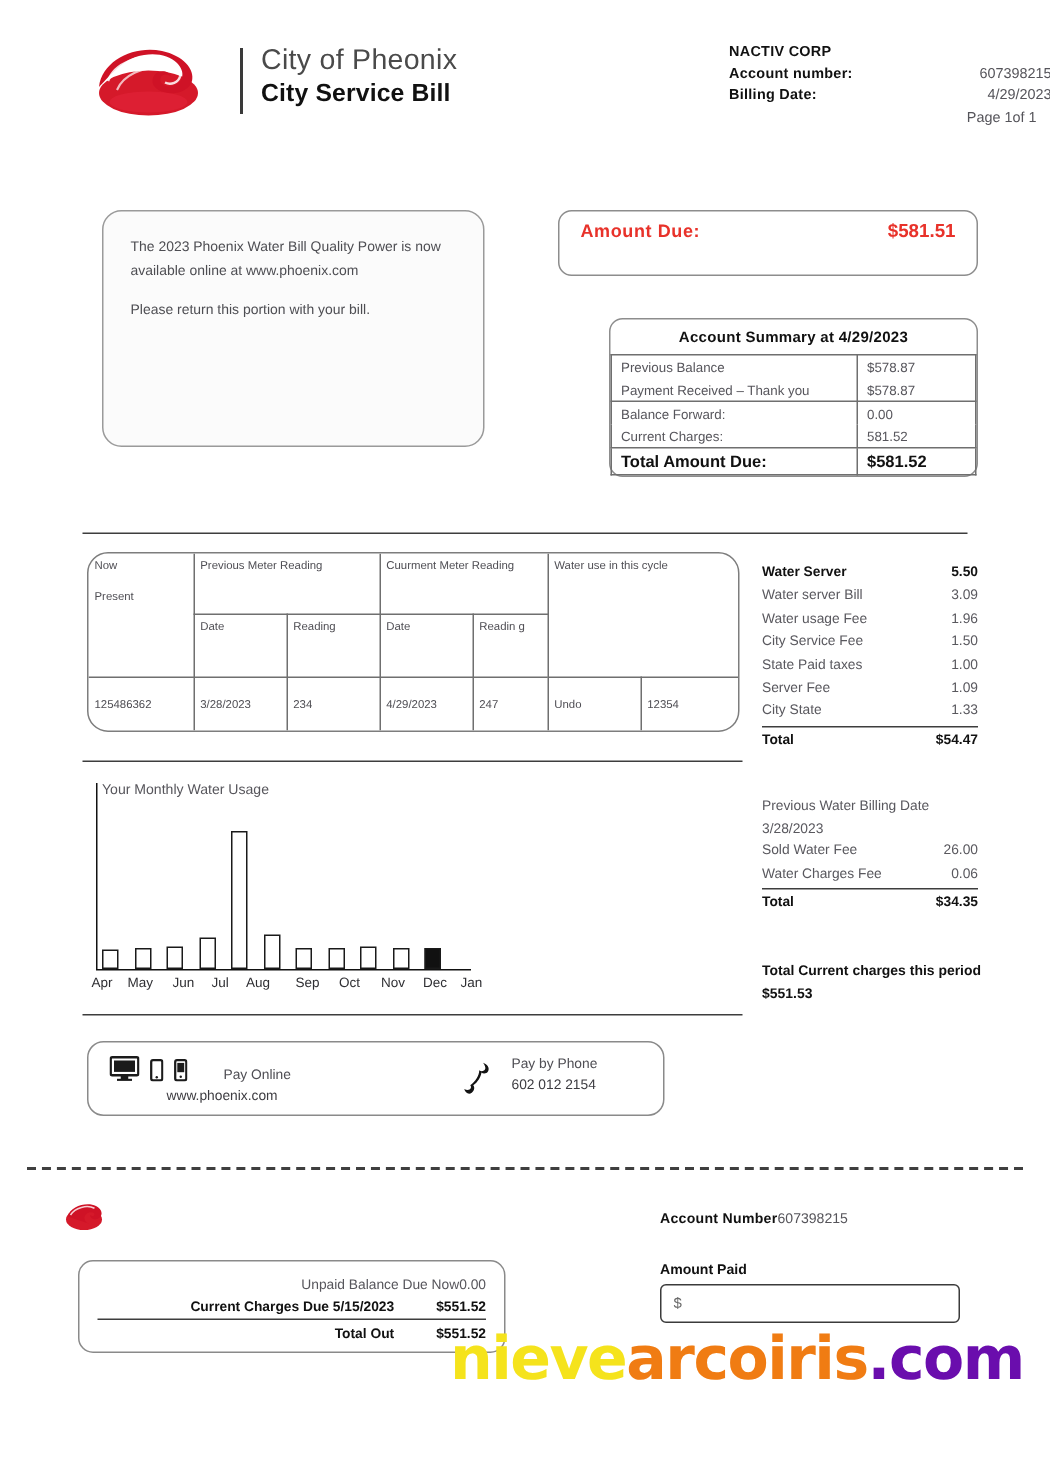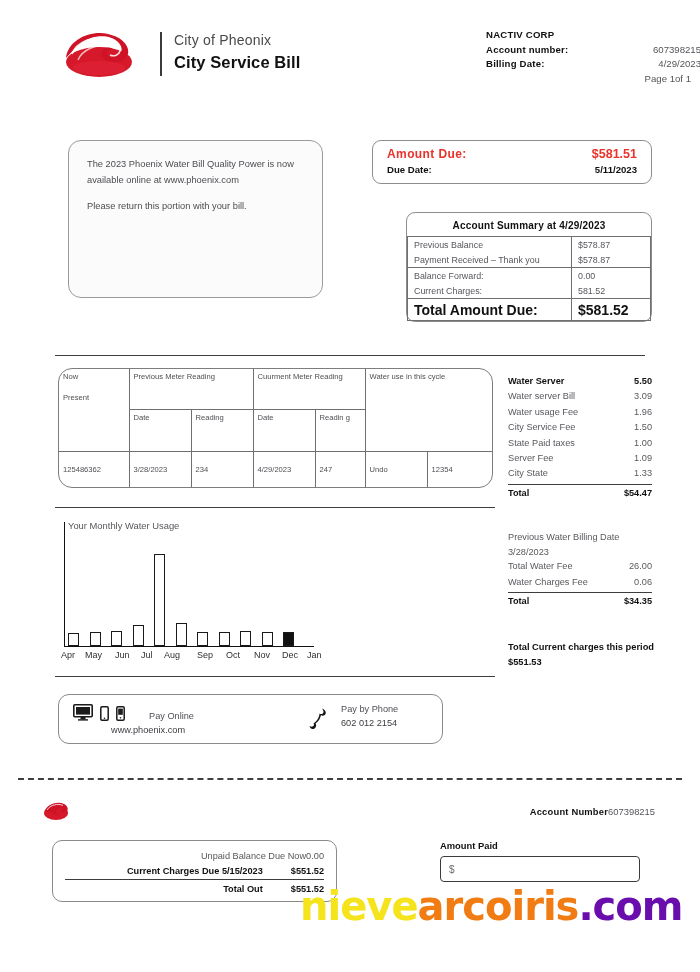--- a/index.html
+++ b/index.html
@@ -30,21 +30,21 @@
   .brand-divider {
     position: absolute;
     left: 104px; top: 4px;
     width: 2px; height: 44px;
     background: #3a3a3a;
   }
   .brand-text {
     position: absolute; left: 118px; top: 2px;
   }
   .brand-line1 {
-    font-size: 14px;
+    font-size: 19px;
     color: #4a4a4a;
     letter-spacing: .2px;
     line-height: 21px;
   }
   .brand-line2 {
     font-size: 16.5px;
     font-weight: bold;
     color: #111;
     letter-spacing: .1px;
     line-height: 22px;
@@ -128,21 +128,21 @@
   }
   .summary-table td {
     border: 1px solid #6f6f6f;
     padding: 2.5px 6px;
     color: #57565c;
   }
   .summary-table td.num { text-align: left; width: 66px; }
   .summary-table tr.nb td { border-bottom: none; }
   .summary-table tr.nt td { border-top: none; }
   .summary-table tr.total td {
-    font-weight: bold; color: #111; font-size: 14px;
+    font-weight: bold; color: #111; font-size: 11px;
     border-top: 1.6px solid #4a4a4a;
   }
 
   
   .rule {
     position: absolute;
     left: 55px; width: 590px;
     border-top: 1.4px solid #3d3d3d;
   }
   .rule.r1 { top: 355px; }
@@ -315,21 +315,21 @@
   .stub-row.b { font-weight: bold; color: #111; gap: 28px; }
   .stub-row.underline {
     border-bottom: 1.4px solid #3d3d3d;
     padding-bottom: 1px;
   }
   .stub-row.tot { padding-left: 6px; padding-top: 2px; }
 
   .stub-acct {
     position: absolute; left: 440px; top: 806px;
     width: 215px;
-    display: flex; justify-content: flex-end;
+    display: flex; justify-content: flex-start;
     font-size: 9.4px;
   }
   .stub-acct .k { font-weight: bold; color: #111; letter-spacing: .2px; }
   .stub-acct .v { color: #55545a; }
   .amount-paid-lbl {
     position: absolute; left: 440px; top: 840px;
     font-size: 9.4px; font-weight: bold; color: #111;
   }
   .amount-paid-field {
     position: absolute; left: 440px; top: 856px;
@@ -396,24 +396,20 @@
 
   <div class="msg-box">
     <p class="msg-p">The 2023 Phoenix Water Bill Quality Power is now available online at www.phoenix.com</p>
     <p class="msg-p">Please return this portion with your bill.</p>
   </div>
 
   <div class="amount-box">
     <div class="amount-row top">
       <span class="lbl">Amount Due:</span>
       <span class="val">$581.51</span>
-    </div>
-    <div class="amount-row bot">
-      <span class="lbl">Due Date:</span>
-      <span class="val">5/11/2023</span>
     </div>
   </div>
 
   <div class="summary-wrap">
     <div class="summary-card">
       <div class="summary-title">Account Summary at 4/29/2023</div>
       <table class="summary-table">
         <tbody>
           <tr class="nb">
             <td>Previous Balance</td>
@@ -516,21 +512,21 @@
     <div class="ch-row total">
       <span>Total</span>
       <span>$54.47</span>
     </div>
   </div>
 
   <div class="charges2">
     <div class="ch2-title">Previous Water Billing Date</div>
     <div class="ch2-title">3/28/2023</div>
     <div class="ch-row">
-      <span>Total Water Fee</span>
+      <span>Sold Water Fee</span>
       <span>26.00</span>
     </div>
     <div class="ch-row">
       <span>Water Charges Fee</span>
       <span>0.06</span>
     </div>
     <div class="ch-row total">
       <span>Total</span>
       <span>$34.35</span>
     </div>

